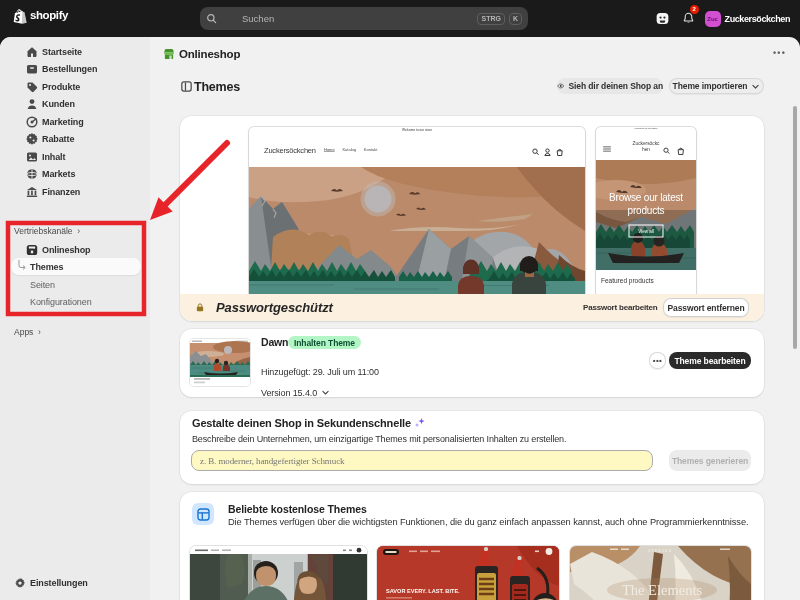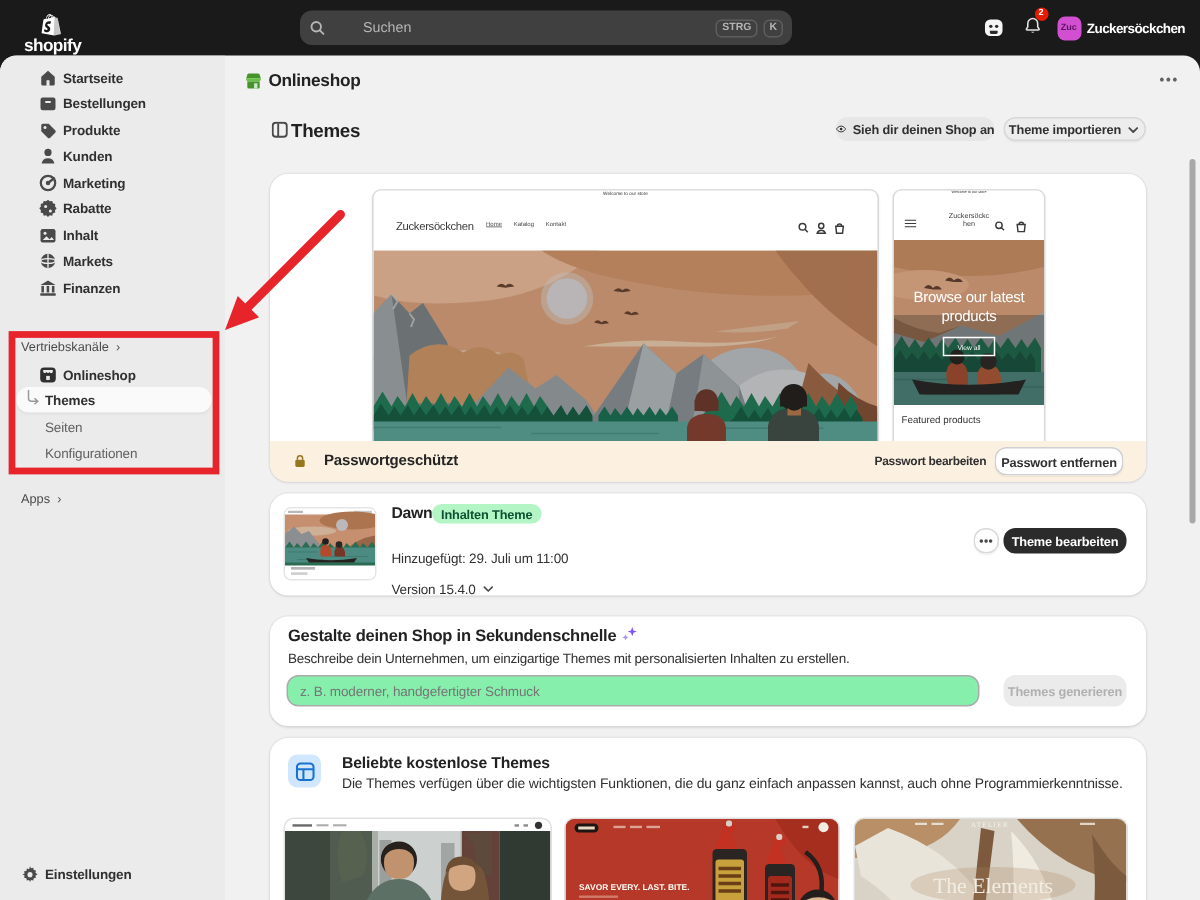--- a/index.html
+++ b/index.html
@@ -4,21 +4,21 @@
 <style>
 * { margin:0; padding:0; box-sizing:border-box; }
 html,body { width:800px; height:600px; overflow:hidden; }
 body { font-family:"Liberation Sans", sans-serif; background:#1a1a1a; position:relative; }
 #topbar { position:absolute; left:0; top:0; width:800px; height:37px; background:#1a1a1a; }
 #frame { position:absolute; left:0; top:37px; width:800px; height:563px; background:#f1f1f1; border-radius:11px 11px 0 0; overflow:hidden; }
 #sidebar { position:absolute; left:0; top:0; width:150px; height:563px; background:#ebebeb; }
 #main { position:absolute; left:150px; top:0; width:650px; height:563px; }
 
 
-#logo { position:absolute; left:13px; top:9px; display:flex; align-items:center;flex-direction:column; }
+#logo { position:absolute; left:13px; top:9px; display:flex; align-items:flex-start; }
 #logoword { color:#fff; font-weight:bold; font-size:11.5px; letter-spacing:-0.4px; margin-left:3px; }
 #search { position:absolute; left:200px; top:7px; width:328px; height:23px; background:#404040; border-radius:8px; display:flex; align-items:center; padding:0 6px;gap:20px; }
 #search .ph { color:#b5b5b5; font-size:9.5px; margin-left:5px; }
 #search .keys { margin-left:auto; display:flex; gap:4px; }
 #search .key { border:1px solid #5e5e5e; color:#b5b5b5; font-size:7px; font-weight:bold; border-radius:4px; padding:1.5px 3px; line-height:1; }
 #tb-right { position:absolute; right:10px; top:0; height:37px; display:flex; align-items:center; }
 #avatarchip { display:flex; align-items:center; gap:4px; }
 #avatar { width:16px; height:16px; background:#d24fd2; border-radius:5px; color:#5c1566; font-size:6px; font-weight:bold; display:flex; align-items:center; justify-content:center; }
 #storename { color:#fff; font-size:9px; font-weight:bold; letter-spacing:-0.4px; }
 .bellwrap { position:relative; }
@@ -49,37 +49,37 @@
 .card { position:absolute; left:30px; width:584px; background:#fff; border-radius:12px; box-shadow:0 0 0 1px rgba(0,0,0,.04), 0 1px 2px rgba(0,0,0,.08); }
 #card1 { top:79px; height:205px; }
 #card2 { top:292px; height:68px; }
 #card3 { top:374px; height:73px; }
 #card4 { top:455px; height:150px; }
 
 
 #desk { position:absolute; left:69px; top:11px; width:336px; height:167px; background:#fff; border-radius:5px 5px 0 0; box-shadow:0 0 0 1px rgba(0,0,0,.12), 0 1px 3px rgba(0,0,0,.1); overflow:hidden; }
 #mob { position:absolute; left:416px; top:11px; width:100px; height:167px; background:#fff; border-radius:5px 5px 0 0; box-shadow:0 0 0 1px rgba(0,0,0,.12), 0 1px 3px rgba(0,0,0,.1); overflow:hidden; }
 #pwbar { position:absolute; left:0; bottom:0; width:584px; height:27px; background:#fcf0e0; border-radius:0 0 12px 12px; display:flex; align-items:center; }
-#pwbar .lab { font-size:10px; font-weight:bold; color:#252525; margin-left:11px; letter-spacing:-0.1px; }
+#pwbar .lab { font-size:13px; font-weight:bold; color:#252525; margin-left:11px; letter-spacing:-0.1px;font-style:italic; }
 #pwbar .edit { position:absolute; left:403px; font-size:8px; font-weight:600; color:#303030; letter-spacing:-0.2px; }
 #pwbar .rm { position:absolute; left:483px; top:4px; width:86px; height:19px; background:#fff; border-radius:8px; box-shadow:inset 0 0 0 1px #d0d0d0, 0 1px 1px rgba(0,0,0,.06); font-size:8.5px; font-weight:600; color:#303030; display:flex; align-items:center; justify-content:center; letter-spacing:-0.1px; }
 
 
 #thumb-dawn { position:absolute; left:10px; top:10px; width:60px; height:47px; border-radius:4px; box-shadow:0 0 0 1px rgba(0,0,0,.1); overflow:hidden; background:#fff; }
 #card2 .name { position:absolute; left:81px; top:7px; font-size:10.5px; font-weight:bold; color:#222; letter-spacing:-0.2px; }
 #card2 .badge-g { position:absolute; left:108px; top:7px; height:13px; padding:0 6px; background:#b3f5c5; border-radius:8px; font-size:8.5px; font-weight:600; color:#0c5132; display:flex; align-items:center; letter-spacing:-0.1px; }
 #card2 .l2 { position:absolute; left:81px; top:25px; font-size:9px; color:#303030; letter-spacing:-0.1px;margin-top:13px; }
 #card2 .l3 { position:absolute; left:81px; top:42.5px; font-size:9px; color:#303030; display:flex; align-items:flex-start; gap:4px; letter-spacing:-0.1px;margin-top:16px; }
 #card2 .dots { position:absolute; left:469px; top:23px; width:17px; height:17px; background:#fff; border-radius:8px; box-shadow:inset 0 0 0 1px #d9d9d9, 0 1px 1px rgba(0,0,0,.06); display:flex; align-items:center; justify-content:center; font-size:8px; font-weight:bold; color:#4a4a4a; letter-spacing:0.3px; }
 #card2 .dark { position:absolute; left:489px; top:23px; width:82px; height:17px; background:#2b2b2b; border-radius:8px; color:#fff; font-size:8.5px; font-weight:600; display:flex; align-items:center; justify-content:center; letter-spacing:-0.1px; }
 
 
 #card3 .h { position:absolute; left:12px; top:6px; font-size:11px; font-weight:bold; color:#222; letter-spacing:-0.15px; }
 #card3 .d { position:absolute; left:12px; top:23px; font-size:9px; color:#303030; letter-spacing:-0.15px; }
-#card3 input { position:absolute; left:11px; top:39px; width:462px; height:21px; border:1px solid #ababab; border-radius:8px; font-family:Liberation Sans, sans-serif; font-size:9px; color:#616161; padding:0 8px; outline:none; background:#86efac; letter-spacing:-0.1px; }
+#card3 input { position:absolute; left:11px; top:39px; width:462px; height:21px; border:1px solid #ababab; border-radius:8px; font-family:Liberation Serif, serif; font-size:9px; color:#616161; padding:0 8px; outline:none; background:#fef9c3; letter-spacing:-0.1px; }
 #card3 .gen { position:absolute; left:489px; top:39px; width:82px; height:21px; background:#ebebeb; border-radius:8px; font-size:8.5px; font-weight:600; color:#b0b0b0; display:flex; align-items:center; justify-content:center; letter-spacing:-0.1px; }
 
 
 #card4 .ic { position:absolute; left:12px; top:11px; width:22px; height:22px; background:#d0e7ff; border-radius:6px; display:flex; align-items:center; justify-content:center; }
 #card4 .h { position:absolute; left:48px; top:11px; font-size:10.5px; font-weight:bold; color:#222; letter-spacing:-0.1px; }
 #card4 .d { position:absolute; left:48px; top:25px; font-size:9.3px; color:#303030; white-space:nowrap; letter-spacing:-0.1px; }
 .thumb { position:absolute; top:54px; height:96px; border-radius:6px; box-shadow:0 0 0 1px rgba(0,0,0,.12); overflow:hidden; background:#fff; }
 #th1 { left:10px; width:177px; }
 #th2 { left:197px; width:182px; }
 #th3 { left:390px; width:181px; }

